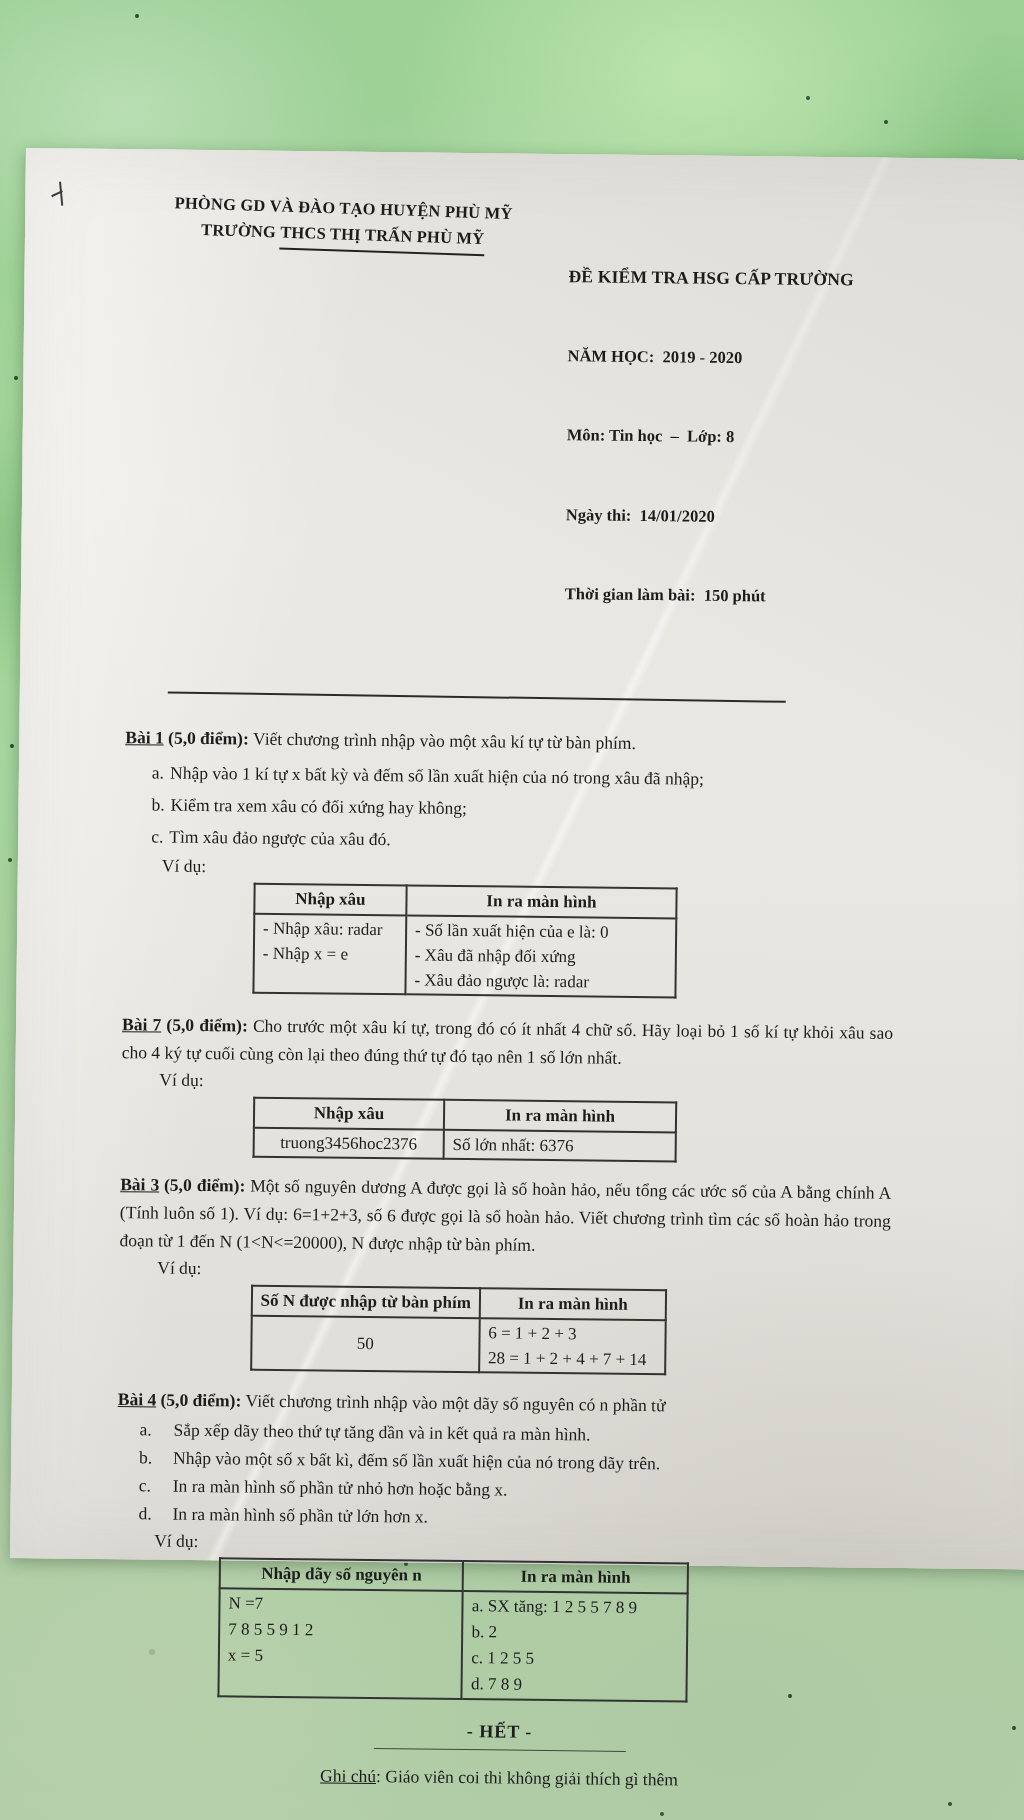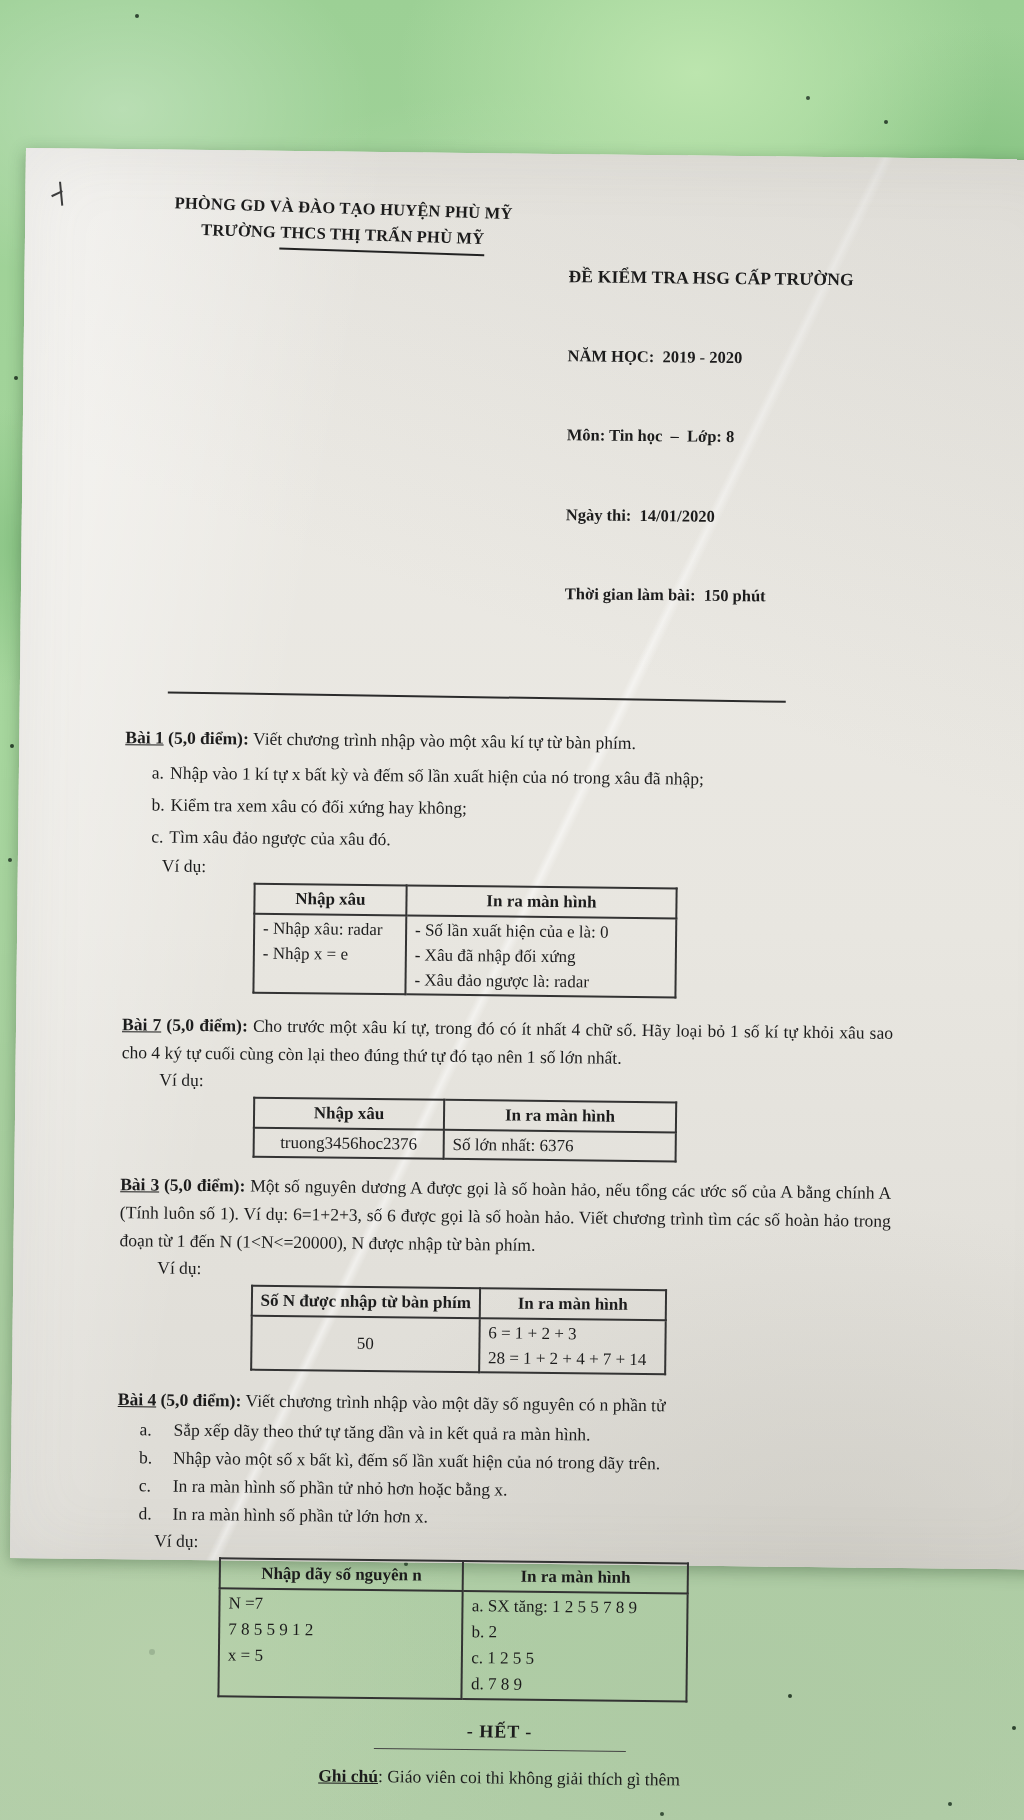--- a/index.html
+++ b/index.html
@@ -81,21 +81,21 @@
   .t2 .c1{width:45%;text-align:center;}
   .t3{margin:2px 0 2px 132px;width:416px;}
   .t3 .c1{width:55%;text-align:center;vertical-align:middle;}
   .t4{margin:2px 0 2px 103px;width:470px;}
   .t4 .c1{width:52%;}
   .t4 td{line-height:26px;}
   .cell-line{display:block;}
   .het{margin-top:18px;text-align:center;font-weight:bold;font-size:18px;letter-spacing:1px;line-height:26px;}
   .het-line{width:252px;margin:5px auto 0 auto;border-top:1.5px solid #444;}
   .note{margin-top:14px;text-align:center;font-size:17.5px;line-height:26px;}
-  .note-label{font-weight:bold;text-decoration:underline;}
+  .note-label{font-weight:normal;text-decoration:underline;}
 </style>
 </head>
 <body>
 
 <div class="speck"></div>
 
 <div class="paper">
   <div class="ink-mark">
       <i class="s1"></i>
       <i class="s2"></i>

